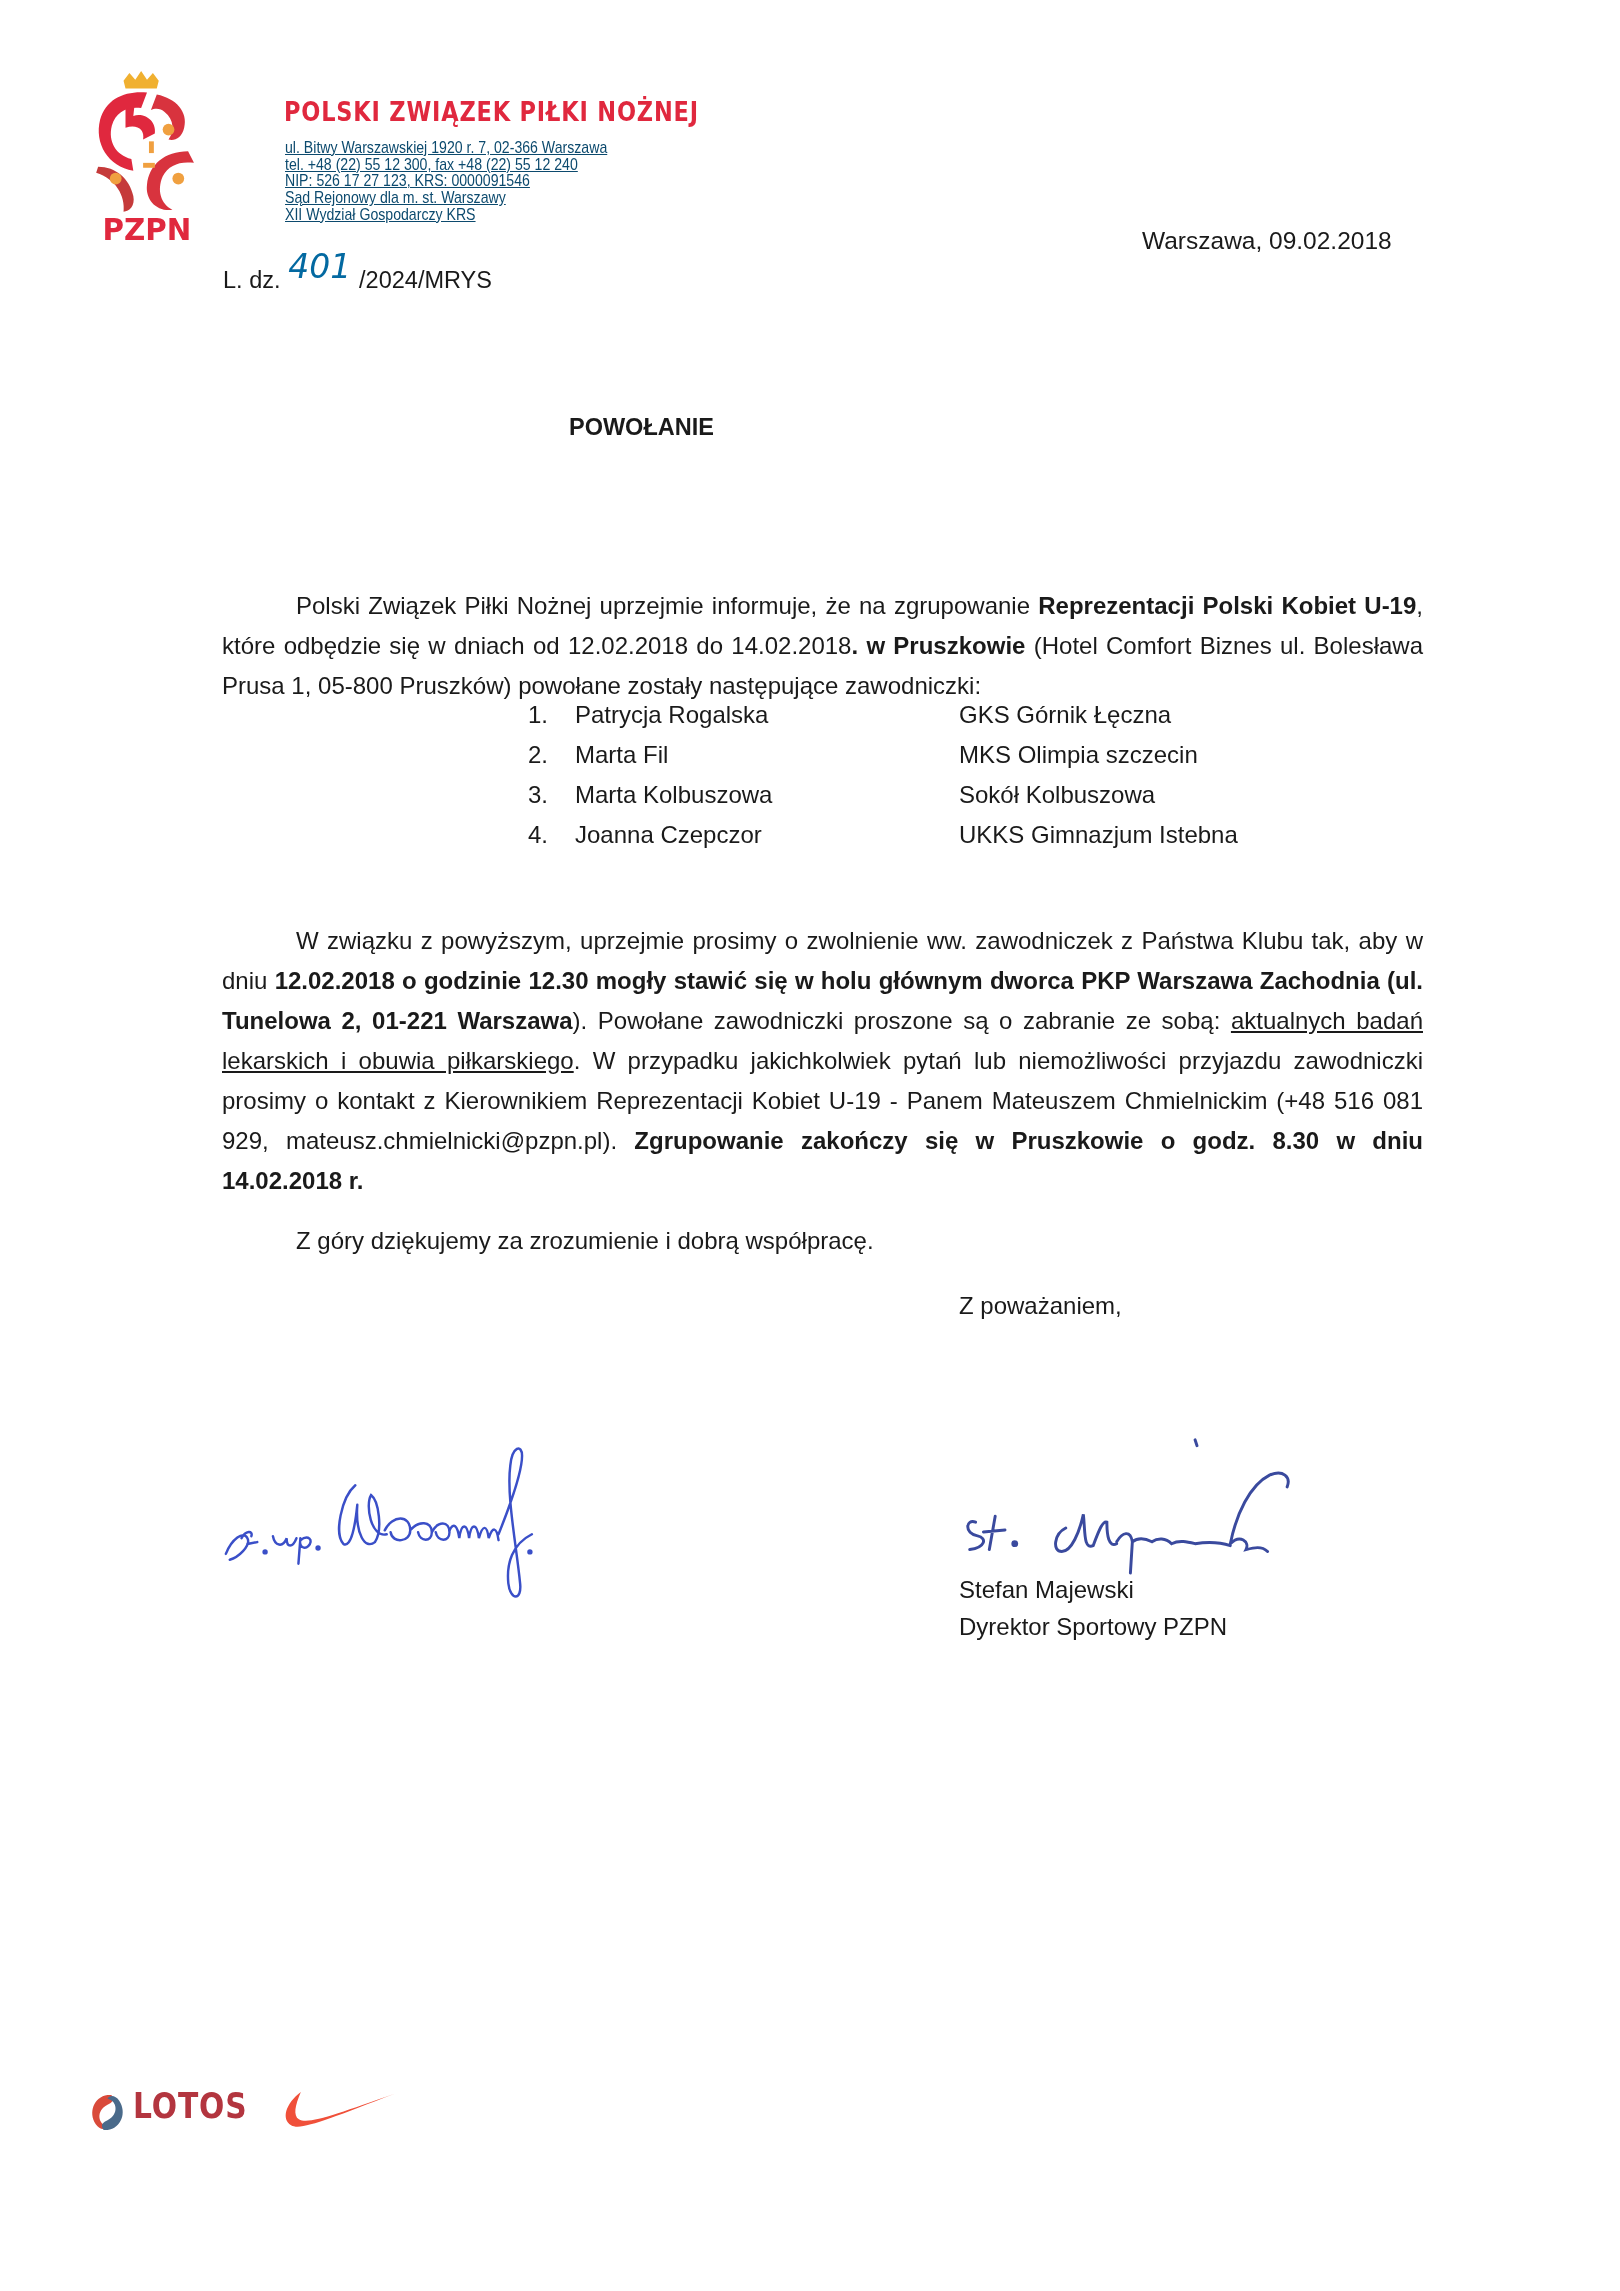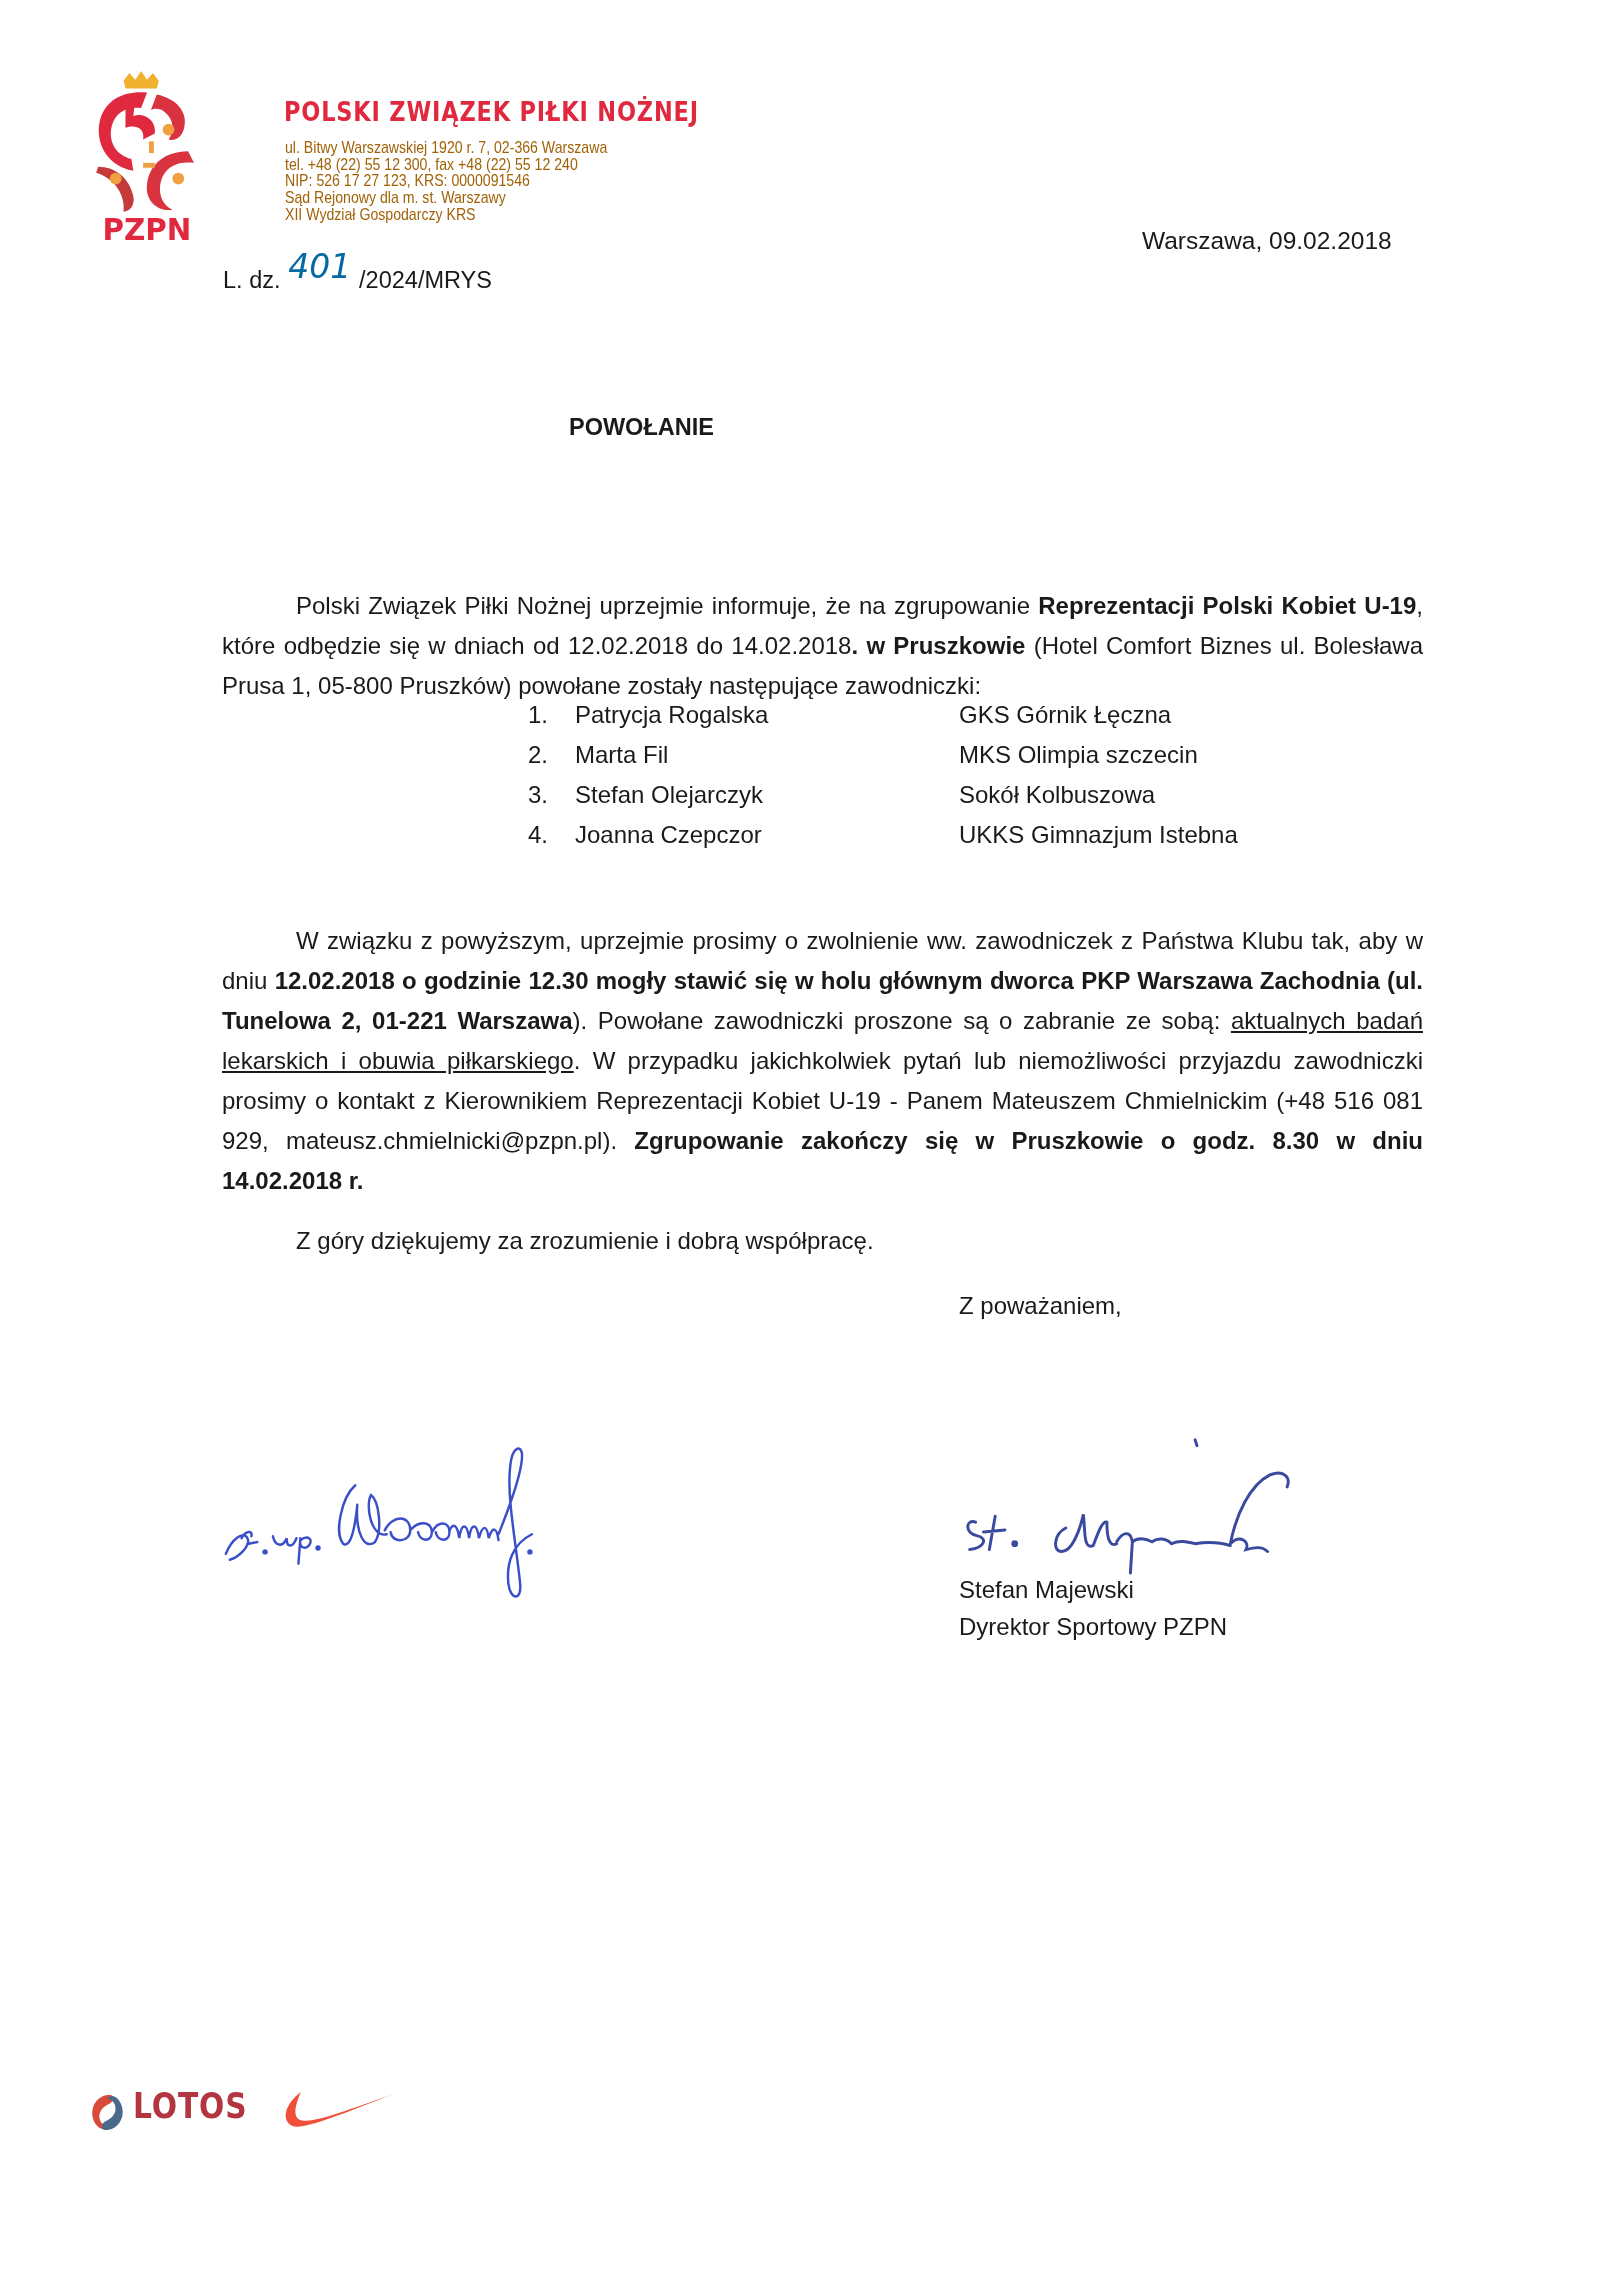--- a/index.html
+++ b/index.html
@@ -3,21 +3,21 @@
 <meta charset="utf-8">
 <style>
   html, body { margin: 0; padding: 0; background: #ffffff; }
   body { width: 1620px; height: 2292px; position: relative; overflow: hidden;
          font-family: "Liberation Sans", "DejaVu Sans", sans-serif; color: #1a1a1a; }
   .abs { position: absolute; }
   
   #logo { left: 86px; top: 69px; width: 123px; height: 176px; }
   #org-name { left: 284px; top: 96px; font-family: "DejaVu Sans", sans-serif; font-weight: bold;
               font-size: 27.4px; color: #e0283e; letter-spacing: 1px; transform: scaleX(0.82); transform-origin: left top; white-space: nowrap; }
-  #org-info { left: 285px; top: 140px; font-size: 15.7px; line-height: 16.7px; color: #a16207; white-space: nowrap; }
+  #org-info { left: 285px; top: 140px; font-size: 15.7px; line-height: 16.7px; color: #0c4a6e; white-space: nowrap; text-decoration: underline; }
   #org-info div { transform: scaleX(0.9); transform-origin: left top; }
   #ref-line { left: 223px; top: 257px; font-size: 23.5px; white-space: nowrap; }
   #ref-num { font-family: "DejaVu Sans", sans-serif; font-style: italic; color: #0369a1; font-size: 33px; position: relative; top: -9.8px; margin: 0 7.8px; }
   #date { left: 1142px; top: 227px; font-size: 24.5px; white-space: nowrap; }
   #title { left: 0; width: 1280px; top: 414px; text-align: center; font-weight: bold; font-size: 23.5px; }
   #title span { margin-left: 2.9px; }
   .para { left: 222px; width: 1201px; font-size: 24px; line-height: 40px; text-align: justify; }
   .para .indent { display: inline-block; width: 74px; }
   #p1 { top: 547px; margin-top: 39px; }
   #list { left: 528px; top: 695px; font-size: 24px; line-height: 40px; }
@@ -82,21 +82,21 @@
       <span class="name">Patrycja Rogalska</span>
       <span class="club">GKS Górnik Łęczna</span>
     </div>
   <div class="li">
       <span class="num">2.</span>
       <span class="name">Marta Fil</span>
       <span class="club">MKS Olimpia szczecin</span>
     </div>
   <div class="li">
       <span class="num">3.</span>
-      <span class="name">Stefan Olejarczyk</span>
+      <span class="name">Marta Kolbuszowa</span>
       <span class="club">Sokół Kolbuszowa</span>
     </div>
   <div class="li">
       <span class="num">4.</span>
       <span class="name">Joanna Czepczor</span>
       <span class="club">UKKS Gimnazjum Istebna</span>
     </div>
 </div>
 
 <div id="p2" class="abs para"><span class="indent"></span><span>W związku z powyższym, uprzejmie prosimy o zwolnienie ww. zawodniczek z Państwa Klubu tak, aby w dniu </span><b>12.02.2018 o godzinie 12.30 mogły stawić się w holu głównym dworca PKP Warszawa Zachodnia (ul. Tunelowa 2, 01-221 Warszawa</b><span>). Powołane zawodniczki proszone są o zabranie ze sobą: </span><span class="u">aktualnych badań lekarskich i obuwia piłkarskiego</span><span>. W przypadku jakichkolwiek pytań lub niemożliwości przyjazdu zawodniczki prosimy o kontakt z Kierownikiem Reprezentacji Kobiet U-19 - Panem Mateuszem Chmielnickim (+48 516 081 929, mateusz.chmielnicki@pzpn.pl). </span><b>Zgrupowanie zakończy się w Pruszkowie o godz. 8.30 w dniu  14.02.2018 r.</b></div>

